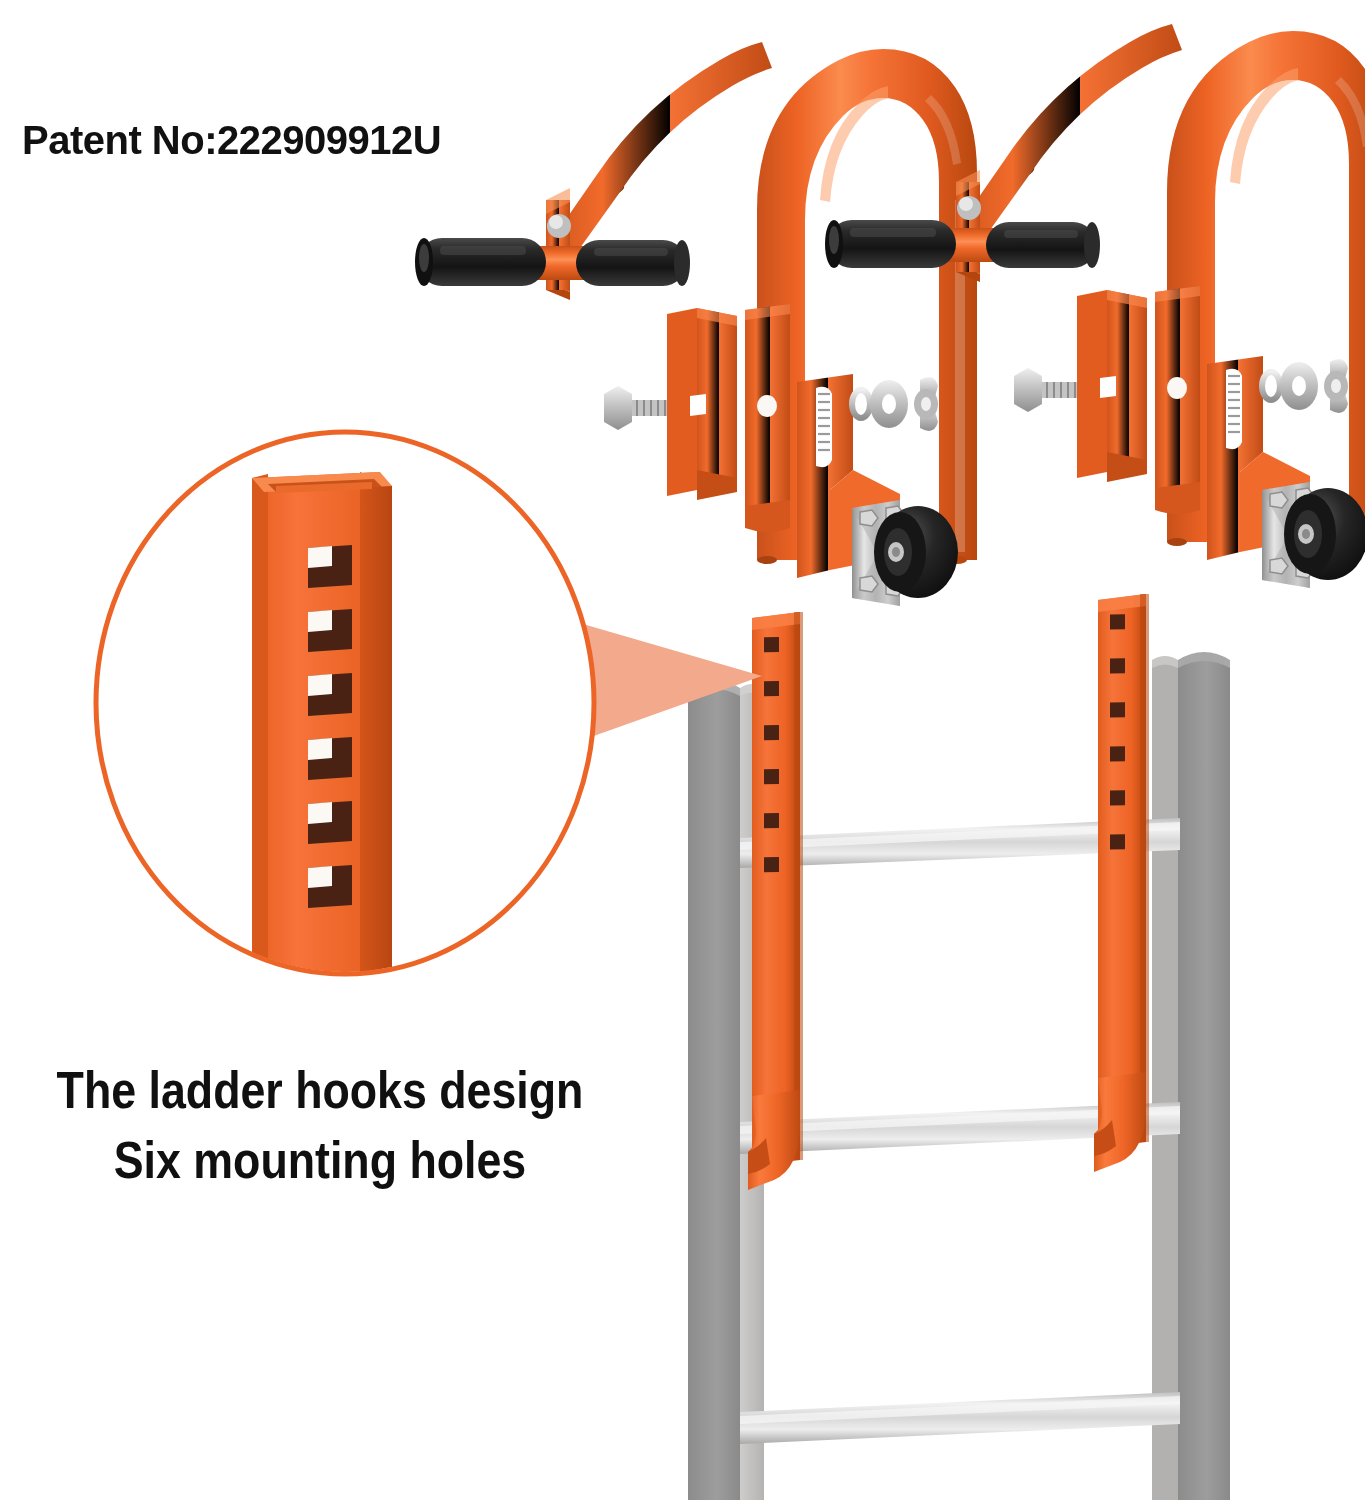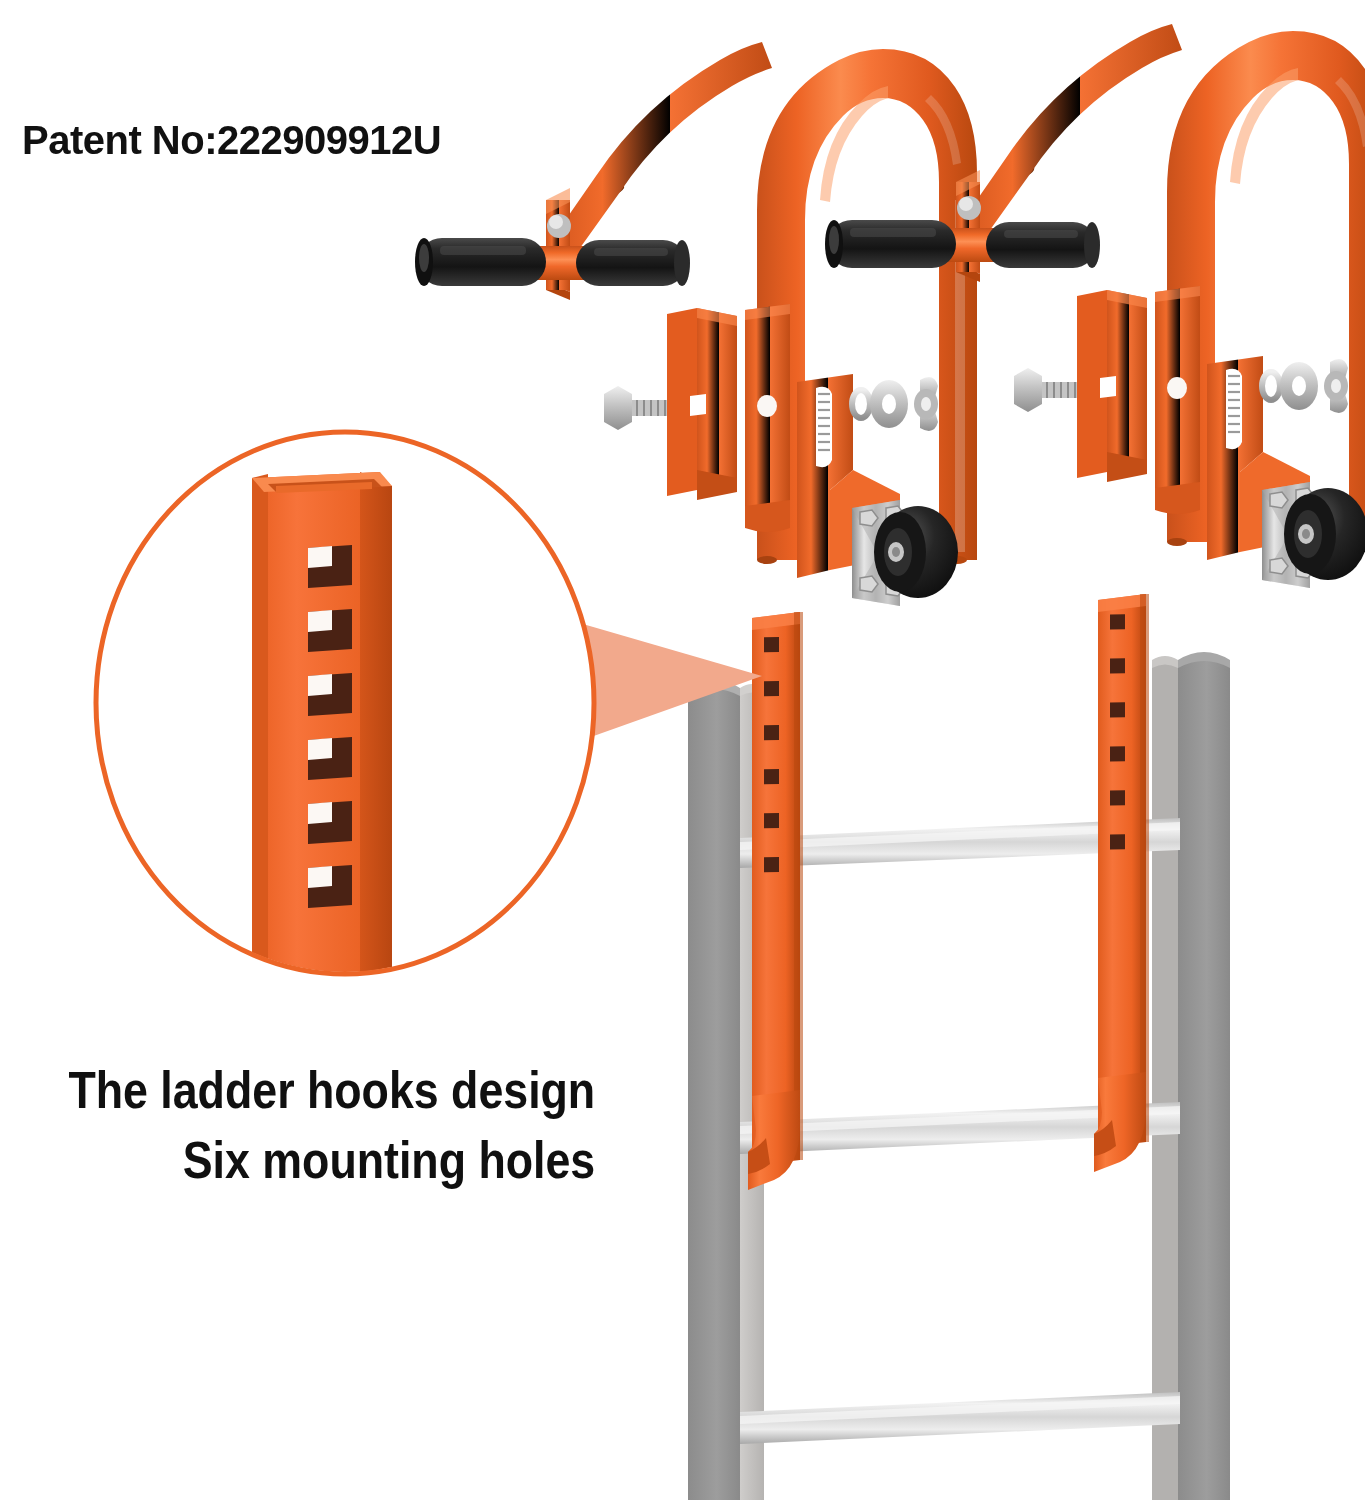--- a/index.html
+++ b/index.html
@@ -13,21 +13,21 @@
 
   
   .patent-text{
     position:absolute;left:22px;top:118px;
     font-size:40px;font-weight:700;color:#111111;
     letter-spacing:-0.5px;white-space:nowrap;
     font-family:"Liberation Sans","DejaVu Sans",sans-serif;
   }
   .caption-block{
     position:absolute;left:0px;top:1056px;width:640px;
-    text-align:right;
+    text-align:center;
   }
   .caption-line{
     display:block;
     font-size:52px;font-weight:700;color:#101010;
     line-height:1.34;
     transform:scaleX(0.86);transform-origin:center center;
     white-space:nowrap;
     font-family:"Liberation Sans","DejaVu Sans",sans-serif;
   }
 </style>

